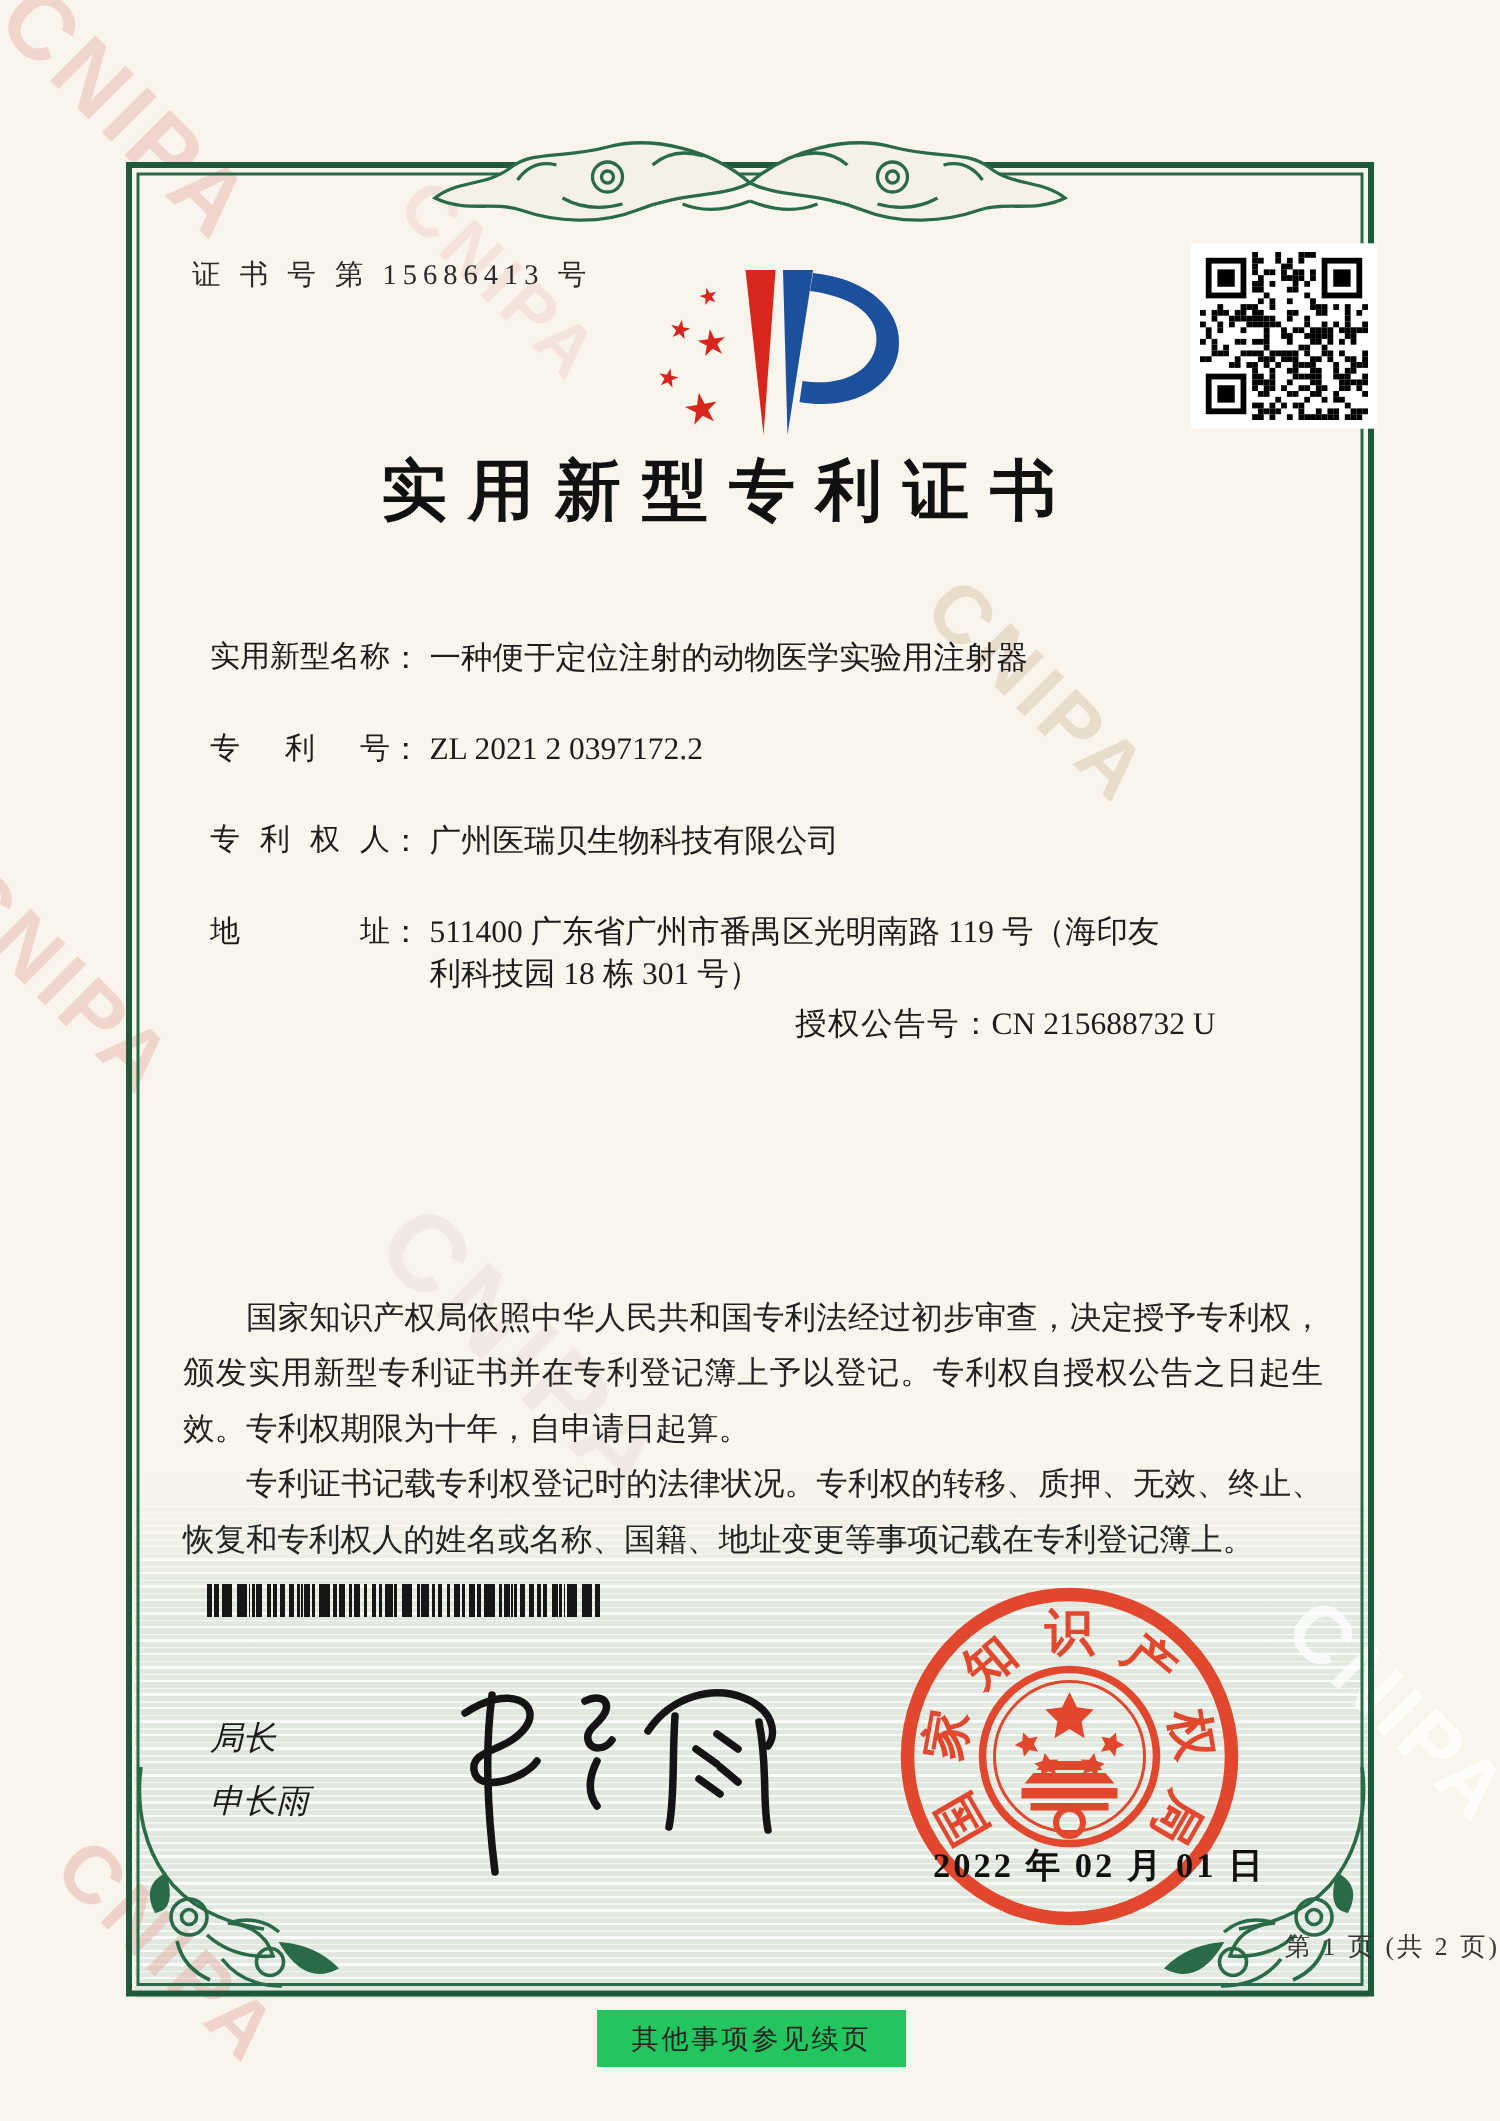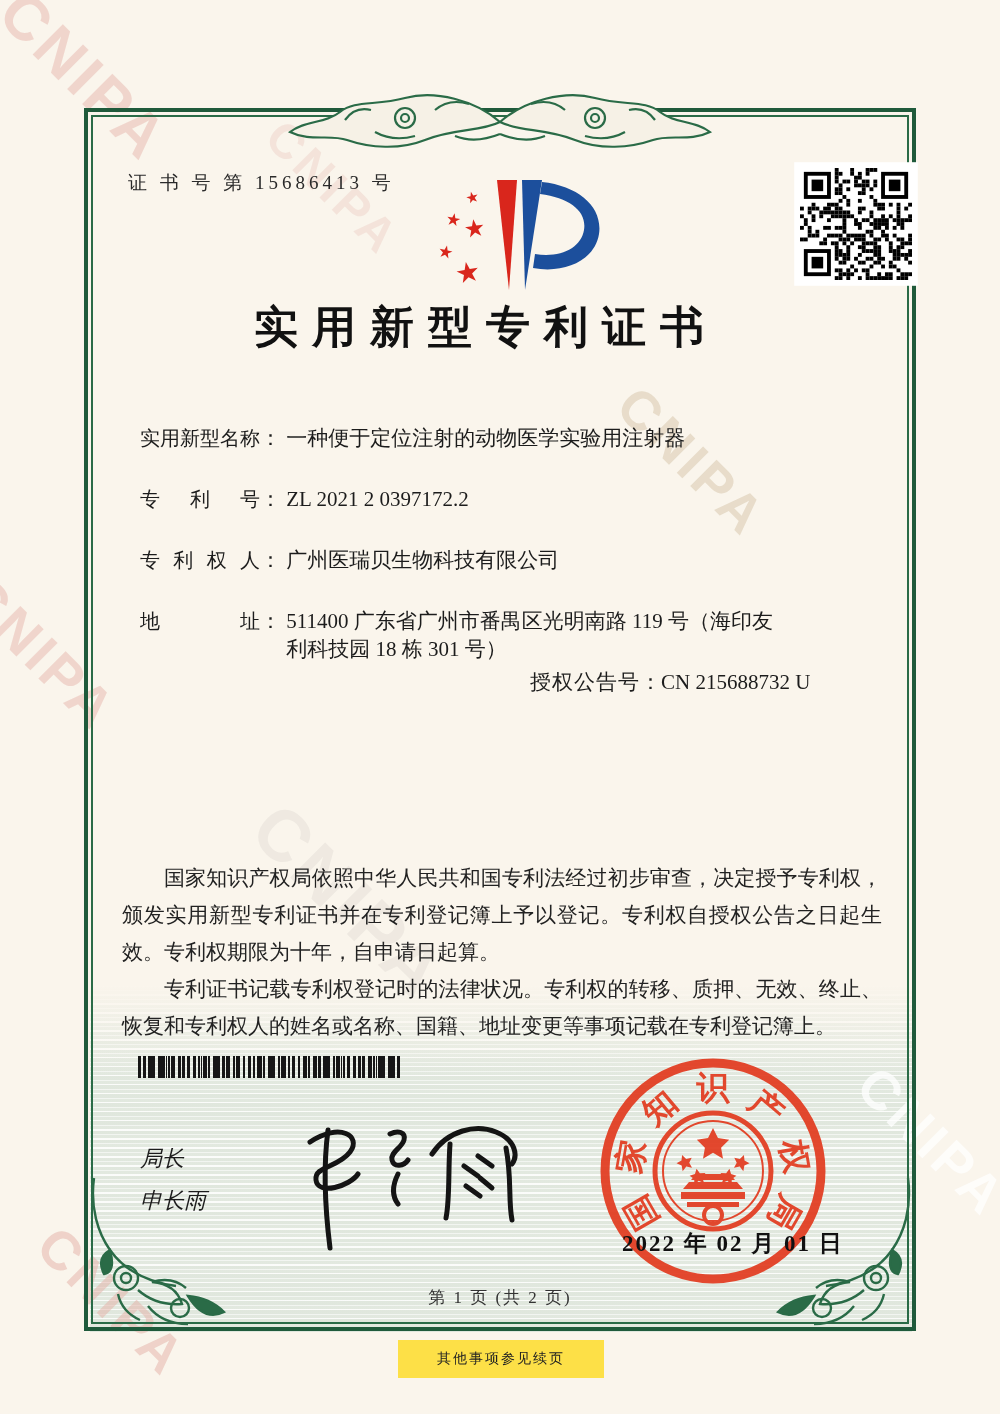--- a/index.html
+++ b/index.html
@@ -45,23 +45,23 @@
 
   
   .barcode{left:138px;top:1056px;width:262px;height:22px;
     background-image:
       repeating-linear-gradient(90deg,#161616 0 2px,transparent 2px 5px),
       repeating-linear-gradient(90deg,#161616 0 1px,transparent 1px 7px),
       repeating-linear-gradient(90deg,#161616 0 3px,transparent 3px 11px);}
 
   .director{left:140px;top:1138px;font-size:22px;line-height:42px;color:#1c1c1c;font-style:italic;}
 
-  .footer-page{left:0;top:1286px;width:1000px;text-align:center;font-size:17px;letter-spacing:2px;color:#333;}
-  .cont-note{left:398px;top:1340px;width:206px;height:38px;background:#fde047;
-             text-align:center;line-height:38px;font-size:14px;letter-spacing:2px;color:#222;}
+  .footer-page{left:0;top:1286px;width:1000px;text-align:right;font-size:17px;letter-spacing:2px;color:#333;}
+  .cont-note{left:398px;top:1340px;width:206px;height:38px;background:#22c55e;
+             text-align:center;line-height:38px;font-size:18px;letter-spacing:2px;color:#222;}
 
   .seal-date{left:622px;top:1228px;font-size:23px;letter-spacing:2px;color:#111;font-weight:bold;}
 
   svg{overflow:visible;}
 </style>
 </head>
 <body>
 
 <div class="abs guilloche"></div>
 <div class="abs guilloche-fade"></div>

